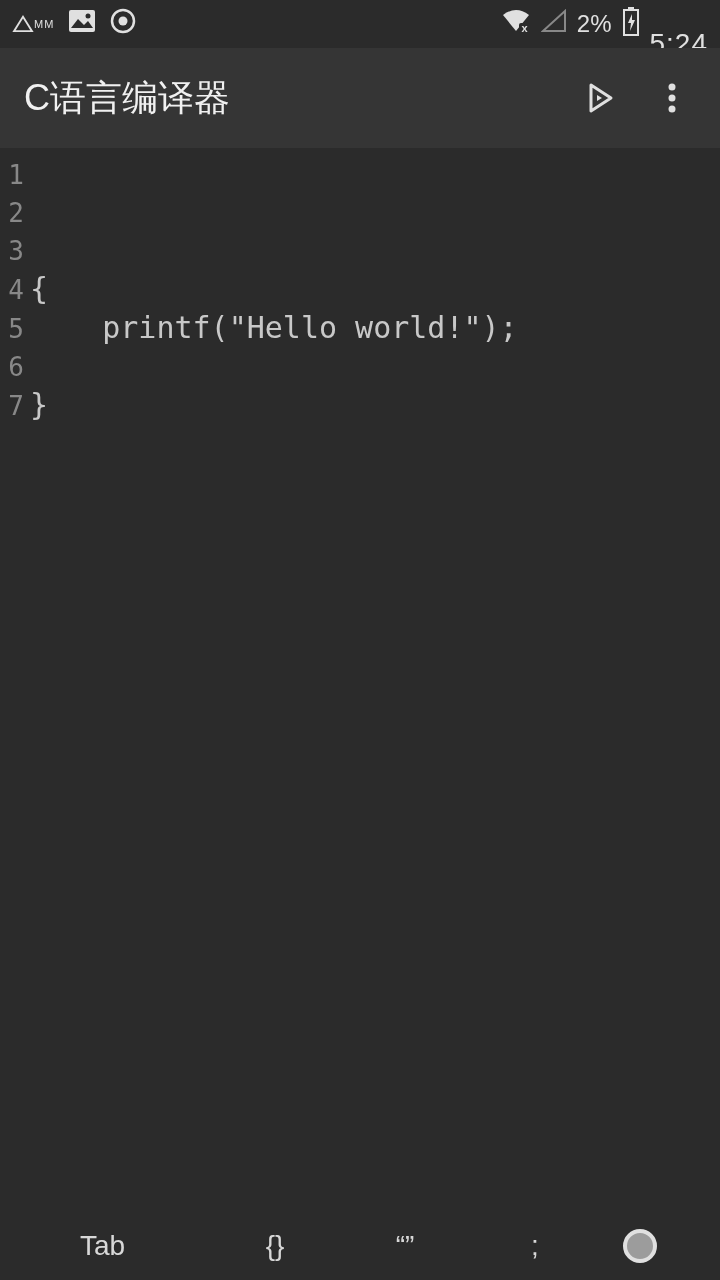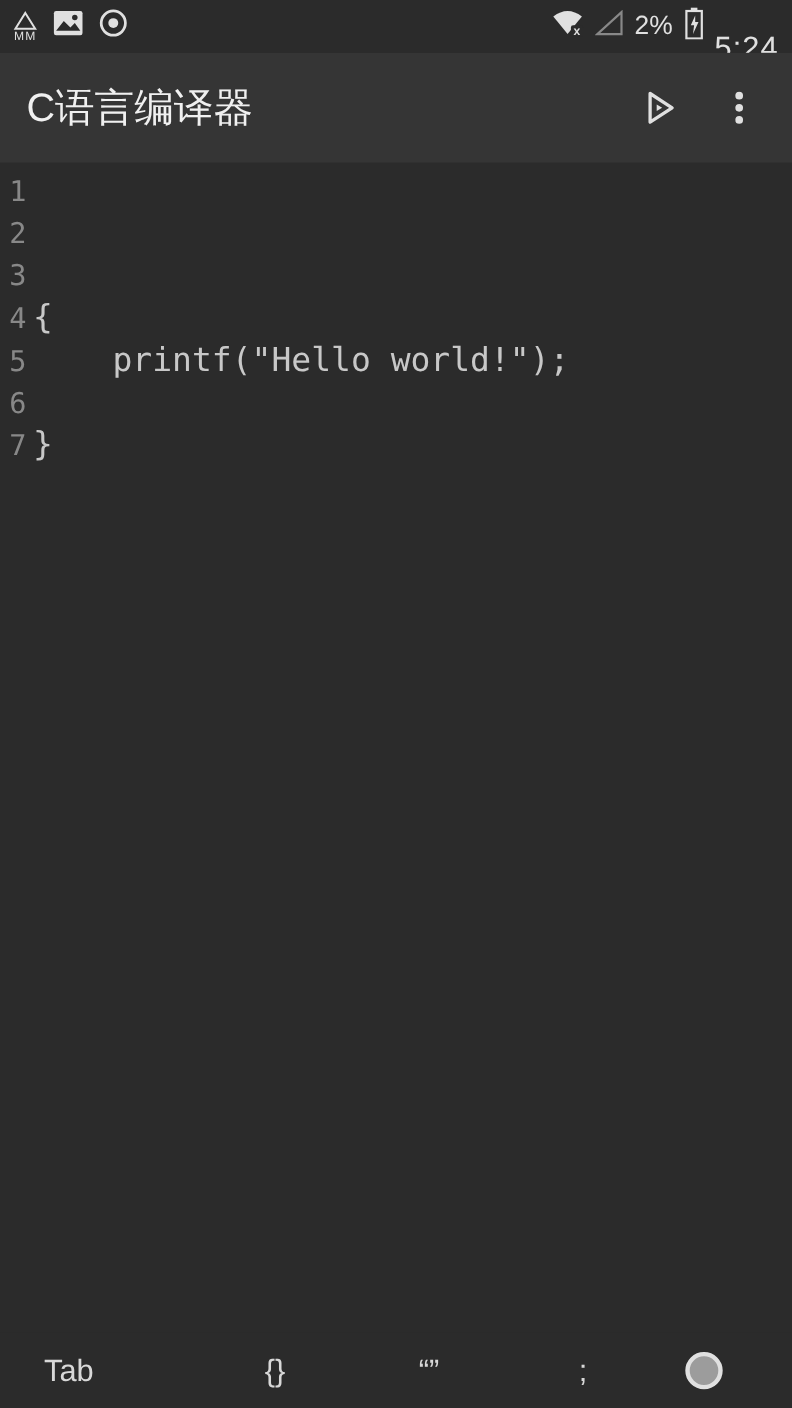--- a/index.html
+++ b/index.html
@@ -78,20 +78,21 @@
   .k-pre   { color: #3fbfa8; } 
   .k-type  { color: #e6357a; } 
   .k-ret   { color: #6a7de0; } 
   .k-str   { color: #c8c8c8; }
   .bottom-bar {
     height: 70px;
     background: #2b2b2b;
     display: flex;
     align-items: center;
     border-top: 1px solid #2b2b2b;
+    padding-left: 40px;
   }
   .kb-btn {
     flex: 1;
     display: flex;
     align-items: center;
     justify-content: center;
     font-size: 28px;
     color: #d8d8d8;
     height: 100%;
   }
@@ -103,21 +104,21 @@
     border: 4px solid #e0e0e0;
     background: #9c9c9c;
     box-sizing: border-box;
   }
 </style>
 </head>
 <body>
 
 <div class="status-bar">
   <div class="status-left">
-    <span style="display:flex;flex-direction:column;align-items:center;line-height:1;">
+    <span style="display:flex;flex-direction:row;align-items:center;line-height:1;">
       <svg width="22" height="18" viewBox="0 0 24 20">
           <path d="M12 2 L22 18 L2 18 Z" fill="none" stroke="#e0e0e0" stroke-width="2"></path>
         </svg>
       <span style="font-size:11px;letter-spacing:1px;">MM</span>
     </span>
     <span>
       <svg width="28" height="24" viewBox="0 0 28 24">
           <rect x="1" y="1" width="26" height="22" rx="2" fill="#e0e0e0"></rect>
           <path d="M3 19 L10 10 L16 16 L20 12 L25 19 Z" fill="#2b2b2b"></path>
           <circle cx="20" cy="7" r="2.5" fill="#2b2b2b"></circle>

